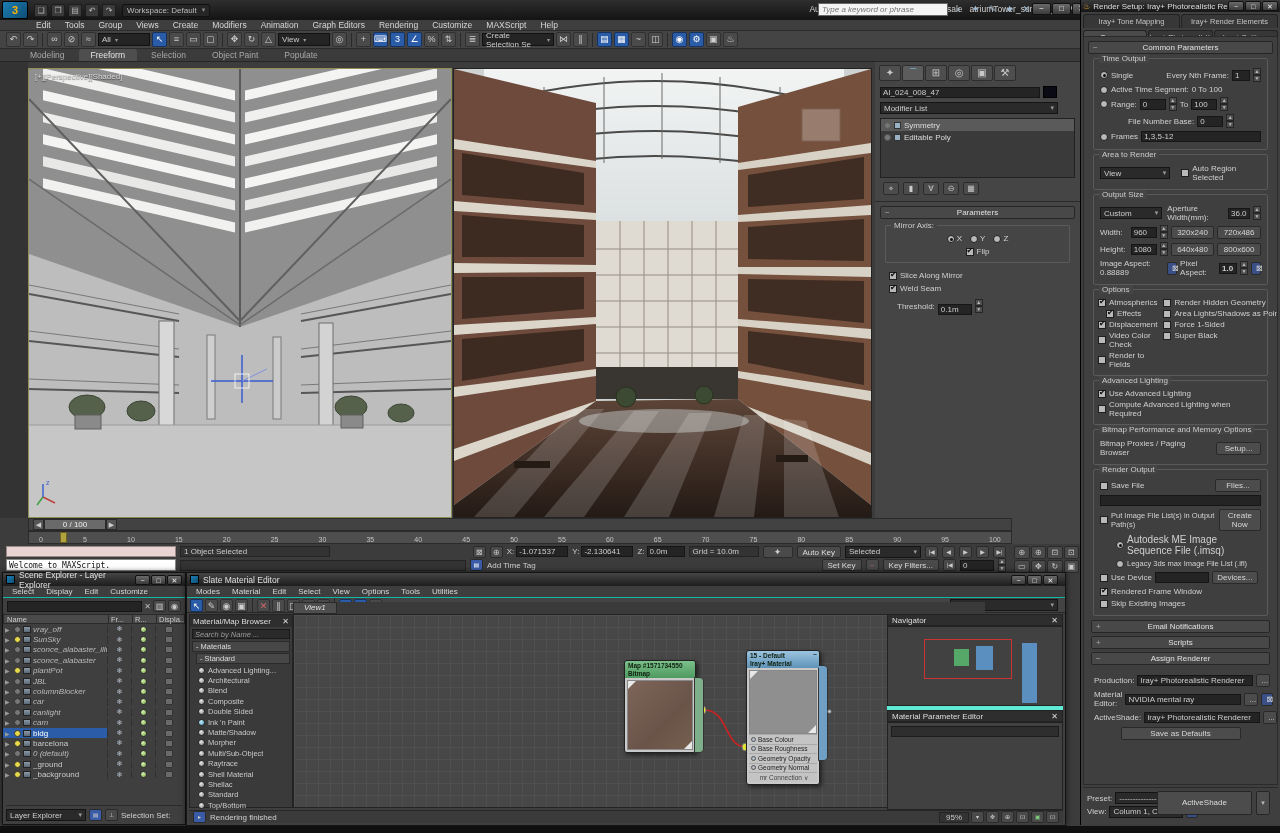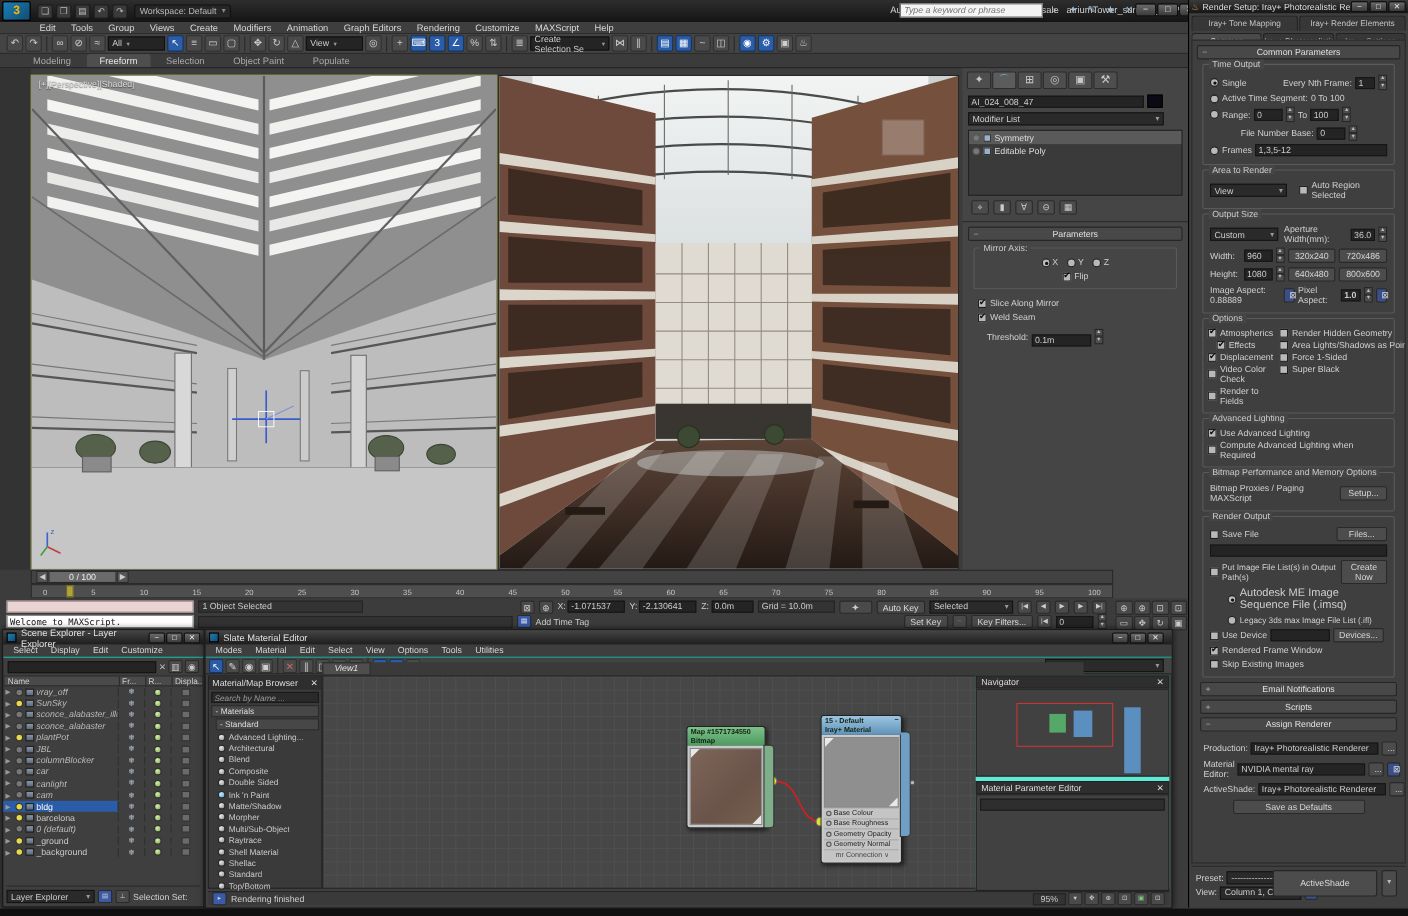--- a/index.html
+++ b/index.html
@@ -502,21 +502,21 @@
   <div class="cp-row" style="padding-left:14px">
       <span class="cb checked"></span>
       <span class="lbl">Slice Along Mirror</span>
     </div>
   <div class="cp-row" style="padding-left:14px">
       <span class="cb checked"></span>
       <span class="lbl">Weld Seam</span>
     </div>
   <div class="cp-row" style="padding-left:22px">
     <span class="lbl">Threshold:</span>
-    <input class="inp" style="width: 54px; margin-top: 7px;" value="0.1m">
+    <input class="inp" style="width: 34px; margin-top: 7px;" value="0.1m">
     <span class="spin">
         <i>▲</i>
         <i>▼</i>
       </span>
   </div>
 </div>
 
 <div id="rdlg">
   <div id="rdlg-title">
     <span style="color:#e8a33d;margin-right:3px">♨</span>
@@ -704,21 +704,21 @@
           <div class="row" style="margin:2px 0">
             <span class="cb"></span>
             <span class="lbl">Compute Advanced Lighting when Required</span>
           </div>
         </div>
     </div>
 
     <div class="grp">
       <span class="gt" style="white-space:nowrap">Bitmap Performance and Memory Options</span>
       <div class="row">
-          <span class="lbl">Bitmap Proxies / Paging MAXScript</span>
+          <span class="lbl">Bitmap Proxies / Paging Browser</span>
         <div class="btn" style="margin-left:auto;width:46px">Setup...</div>
         </div>
     </div>
 
     <div class="grp">
       <span class="gt">Render Output</span>
       <div class="row">
           <span class="cb"></span>
           <span class="lbl">Save File</span>
         <div class="btn" style="margin-left:auto;width:46px">Files...</div>

